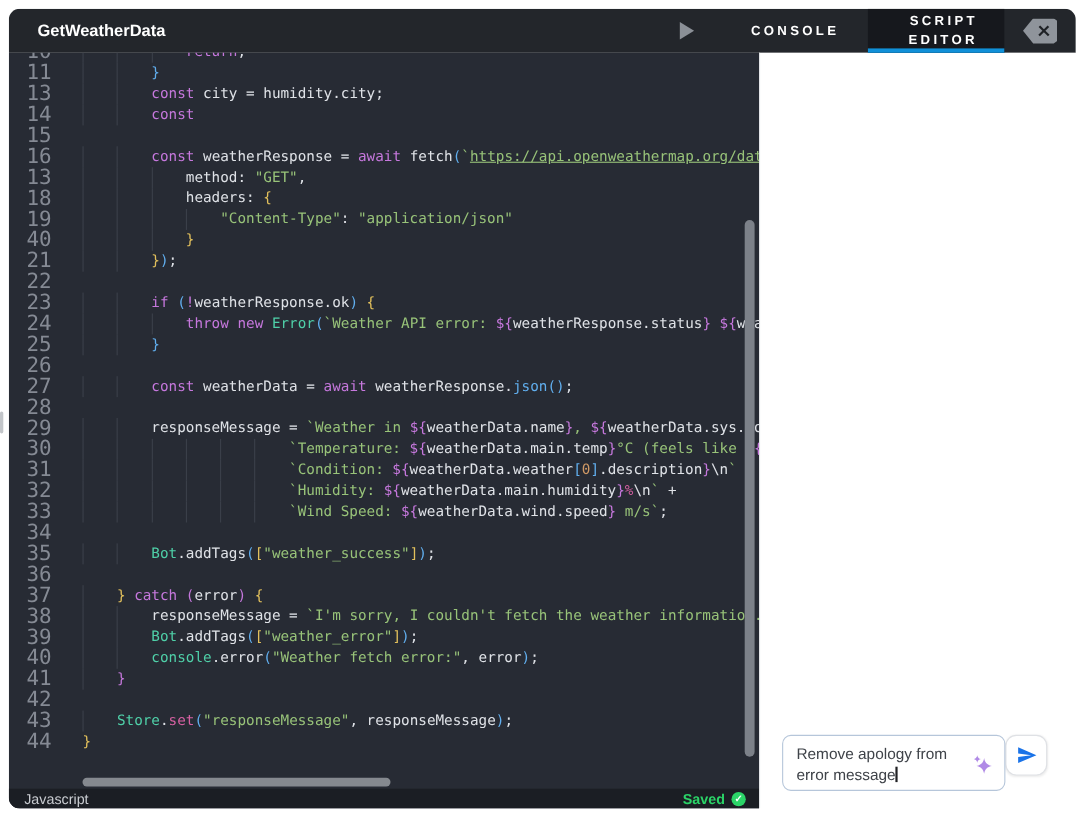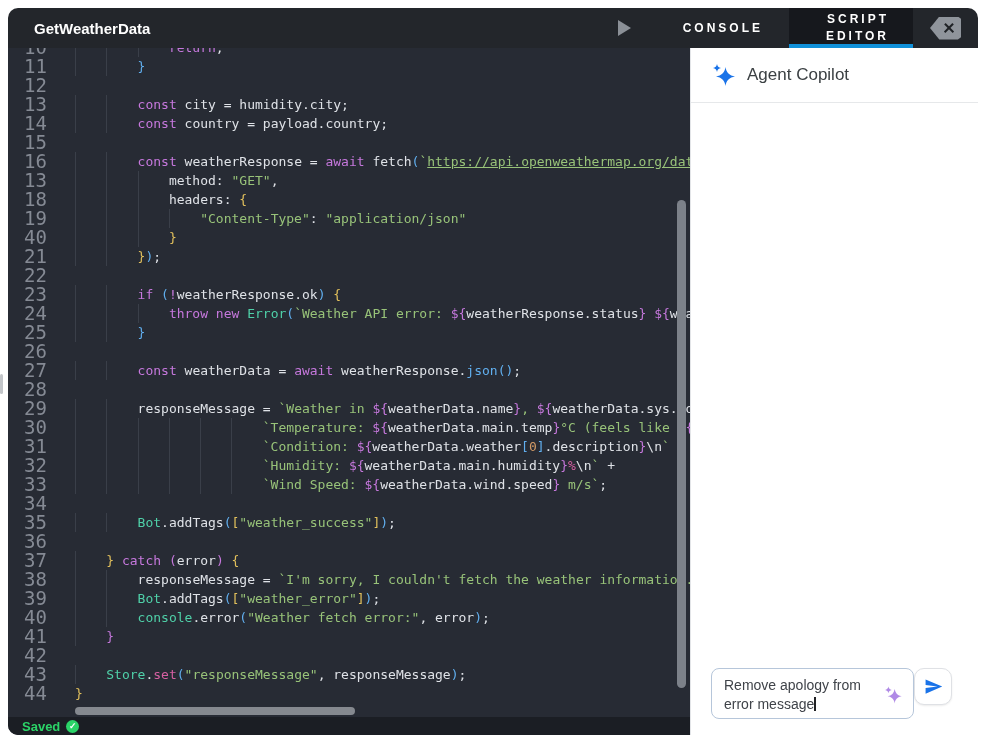--- a/index.html
+++ b/index.html
@@ -106,23 +106,22 @@
     </div>
   </div>
 
   <div class="main-row">
 
     <div class="editor-col">
       <div class="code-viewport">
         <div class="code-lines" id="code-lines">
             <div class="code-line"><span class="ln">10</span><span class="gut-pad"></span><span class="ig"></span><span class="ig"></span><span class="ig"></span><span class="tok c-k">return</span><span class="tok c-d">;</span></div>
             <div class="code-line"><span class="ln">11</span><span class="gut-pad"></span><span class="ig"></span><span class="ig"></span><span class="tok c-b">}</span></div>
-            <div class="code-line"><span class="ln">12</span><span class="gut-pad"></span></div>
             <div class="code-line"><span class="ln">13</span><span class="gut-pad"></span><span class="ig"></span><span class="ig"></span><span class="tok c-k">const</span><span class="tok c-d"> city = humidity.city;</span></div>
-            <div class="code-line"><span class="ln">14</span><span class="gut-pad"></span><span class="ig"></span><span class="ig"></span><span class="tok c-k">const</span><span class="tok c-d"> country = payload.country;</span></div>
+            <div class="code-line"><span class="ln">14</span><span class="gut-pad"></span><span class="ig"></span><span class="ig"></span><span class="tok c-k">const</span></div>
             <div class="code-line"><span class="ln">15</span><span class="gut-pad"></span></div>
             <div class="code-line"><span class="ln">16</span><span class="gut-pad"></span><span class="ig"></span><span class="ig"></span><span class="tok c-k">const</span><span class="tok c-d"> weatherResponse = </span><span class="tok c-k">await</span><span class="tok c-d"> fetch</span><span class="tok c-b">(</span><span class="tok c-s">`</span><span class="tok c-u">https://api.openweathermap.org/data/2.5/weather?q=${city},${country}&amp;units=metric</span></div>
             <div class="code-line"><span class="ln">13</span><span class="gut-pad"></span><span class="ig"></span><span class="ig"></span><span class="ig"></span><span class="tok c-d">method: </span><span class="tok c-s">"GET"</span><span class="tok c-d">,</span></div>
             <div class="code-line"><span class="ln">18</span><span class="gut-pad"></span><span class="ig"></span><span class="ig"></span><span class="ig"></span><span class="tok c-d">headers: </span><span class="tok c-g">{</span></div>
             <div class="code-line"><span class="ln">19</span><span class="gut-pad"></span><span class="ig"></span><span class="ig"></span><span class="ig"></span><span class="ig"></span><span class="tok c-s">"Content-Type"</span><span class="tok c-d">: </span><span class="tok c-s">"application/json"</span></div>
             <div class="code-line"><span class="ln">40</span><span class="gut-pad"></span><span class="ig"></span><span class="ig"></span><span class="ig"></span><span class="tok c-g">}</span></div>
             <div class="code-line"><span class="ln">21</span><span class="gut-pad"></span><span class="ig"></span><span class="ig"></span><span class="tok c-g">}</span><span class="tok c-b">)</span><span class="tok c-d">;</span></div>
             <div class="code-line"><span class="ln">22</span><span class="gut-pad"></span></div>
             <div class="code-line"><span class="ln">23</span><span class="gut-pad"></span><span class="ig"></span><span class="ig"></span><span class="tok c-k">if</span><span class="tok c-d"> </span><span class="tok c-b">(</span><span class="tok c-k">!</span><span class="tok c-d">weatherResponse.ok</span><span class="tok c-b">)</span><span class="tok c-d"> </span><span class="tok c-g">{</span></div>
             <div class="code-line"><span class="ln">24</span><span class="gut-pad"></span><span class="ig"></span><span class="ig"></span><span class="ig"></span><span class="tok c-k">throw</span><span class="tok c-d"> </span><span class="tok c-k">new</span><span class="tok c-d"> </span><span class="tok c-t">Error</span><span class="tok c-b">(</span><span class="tok c-s">`Weather API error: </span><span class="tok c-k">${</span><span class="tok c-d">weatherResponse.status</span><span class="tok c-k">}</span><span class="tok c-s"> </span><span class="tok c-k">${</span><span class="tok c-d">weatherResponse.statusText</span></div>
@@ -146,39 +145,29 @@
             <div class="code-line"><span class="ln">42</span><span class="gut-pad"></span></div>
             <div class="code-line"><span class="ln">43</span><span class="gut-pad"></span><span class="ig"></span><span class="tok c-t">Store</span><span class="tok c-d">.</span><span class="tok c-p">set</span><span class="tok c-b">(</span><span class="tok c-s">"responseMessage"</span><span class="tok c-d">, responseMessage</span><span class="tok c-b">)</span><span class="tok c-d">;</span></div>
             <div class="code-line"><span class="ln">44</span><span class="gut-pad"></span><span class="tok c-g">}</span></div>
           </div>
         <div class="vscroll-thumb"></div>
       </div>
       <div class="hscroll-row">
         <div class="hscroll-thumb"></div>
       </div>
       <div class="statusbar">
+        <span class="status-lang">Javascript</span>
         <span class="saved-wrap">
           <span class="saved-text">Saved</span>
           <span class="saved-check">✓</span>
         </span>
       </div>
     </div>
 
     <div class="panel">
-      <div class="panel-header">
-        <span class="sparkle">
-          <svg class="big" viewBox="0 0 24 24">
-              <path fill="#1a73e8" d="M12 0c1 7 5 11 12 12-7 1-11 5-12 12-1-7-5-11-12-12C7 11 11 7 12 0z"></path>
-            </svg>
-          <svg class="small" viewBox="0 0 24 24">
-              <path fill="#1a73e8" d="M12 0c1 7 5 11 12 12-7 1-11 5-12 12-1-7-5-11-12-12C7 11 11 7 12 0z"></path>
-            </svg>
-        </span>
-        <span class="panel-title">Agent Copilot</span>
-      </div>
       <div class="panel-body"></div>
       <div class="panel-footer">
         <div class="copilot-input">
           <span>Remove apology from error message</span><span class="caret"></span>
           <svg class="input-sparkle" viewBox="0 0 24 24">
             <path fill="#b08ae6" d="M14 6c.8 5 3.5 8 8.5 8.8-5 .8-7.7 3.5-8.5 8.5-.8-5-3.5-7.7-8.5-8.5 5-.8 7.7-3.8 8.5-8.8z"></path>
             <path fill="#b08ae6" d="M6.5 3c.4 2.4 1.7 3.8 4 4.2-2.3.4-3.6 1.7-4 4-.4-2.3-1.7-3.6-4-4 2.3-.4 3.6-1.8 4-4.2z"></path>
           </svg>
         </div>
         <div class="send-btn">

